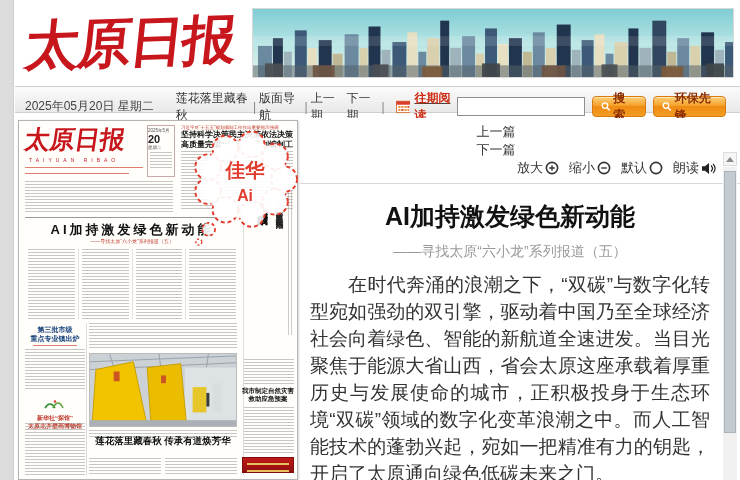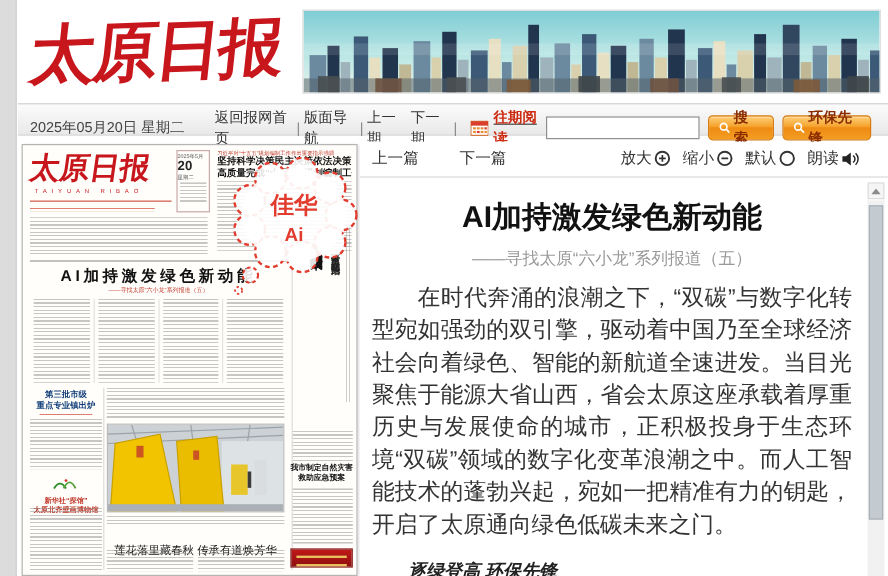--- a/index.html
+++ b/index.html
@@ -76,30 +76,30 @@
   .np-sec2 .a { font-size:7px; font-weight:bold; color:#14407a; line-height:9px; }
   .np-sec2 .b { font-size:7px; font-weight:bold; color:#14407a; line-height:9px; }
   .np-sec2 .r { margin:2px 8px 0 8px; height:3px; }
   .np-secft { position:absolute; left:6px; top:228px; width:60px; height:42px; }
   .np-xinhua { position:absolute; left:6px; top:274px; width:60px; text-align:center; }
   .np-xinhua .t1 { font-size:6px; font-weight:bold; color:#c0392b; line-height:8px; margin-top:1px; }
   .np-xinhua .t2 { font-size:6px; font-weight:bold; color:#c0392b; line-height:8px; }
   .np-xinft { position:absolute; left:6px; top:302px; width:60px; height:52px; }
   .np-photo { position:absolute; left:70px; top:232px; width:148px; height:74px; border:1px solid #bbb; }
   .np-caption { position:absolute; left:70px; top:309px; width:148px; height:9px; }
-  .np-bhead { position:absolute; left:70px; top:332px; width:148px; text-align:center; font-size:9.5px; font-weight:normal;
+  .np-bhead { position:absolute; left:70px; top:314px; width:148px; text-align:center; font-size:9.5px; font-weight:bold;
     color:#111; white-space:nowrap; }
   .np-bft { position:absolute; left:70px; top:337px; width:148px; height:18px; display:flex; gap:4px; }
   .np-bft div { flex:1; }
   .np-stamp { position:absolute; left:172px; top:6px; width:108px; height:126px; z-index:5; }
 
   
   .article-panel { position:absolute; left:300px; top:118px; right:0; bottom:0; background:#fff; }
   .art-toolbar { display:flex; align-items:center; padding:5px 24px 6px 10px; font-size:13px; color:#333;
-    border-bottom:1px solid #d9d9d9; }
+    border-bottom:1px solid #d9d9d9;flex-direction:column; }
   .art-link { cursor:pointer; margin-right:34px; }
   .view-ctrls { margin-left:auto; display:flex; align-items:center; gap:10px; }
   .vc { display:flex; align-items:center; gap:2px; cursor:pointer; }
   .art-body { padding:10px 30px 0 10px; }
   .art-title { text-align:center; font-size:25px; font-weight:bold; color:#111; margin:6px 0 10px 0;
     font-family:"Liberation Sans","DejaVu Sans",sans-serif; }
   .art-sub { text-align:center; font-size:14px; color:#999; margin-bottom:10px; }
   .art-body p { font-size:19px; line-height:27px; color:#333; text-align:justify; text-indent:2em; margin:10px 0; }
   .art-body h3 { font-size:15px; line-height:27px; color:#222; text-indent:2em; margin:12px 0 2px 0; font-weight:bold;font-style:italic; }
   .scrollbar { position:absolute; right:3px; top:34px; bottom:0; width:14px; }
@@ -175,21 +175,21 @@
         <rect x="290" y="58" width="24" height="12" fill="#6e5442"></rect>
       <rect x="350" y="57" width="16" height="13" fill="#4a4f52"></rect>
         <rect x="410" y="59" width="22" height="11" fill="#7d5a3a"></rect>
       <rect x="455" y="56" width="18" height="14" fill="#3f464a"></rect>
     </g>
     <rect y="28" width="482" height="10" fill="#ffffff" opacity="0.12"></rect>
   </svg>
 
   <div class="toolbar">
     <span class="tb-date">2025年05月20日 星期二</span>
-    <span class="tb-link">返回报网首页</span>
+    <span class="tb-link">莲花落里藏春秋</span>
     <span class="tb-sep">|</span>
     <span class="tb-link">版面导航</span>
     <span class="tb-sep">|</span>
     <span class="tb-link">上一期</span>
     <span class="tb-link">下一期</span>
     <span class="tb-sep">|</span>
     <span class="archive">
       <svg width="17" height="15" viewBox="0 0 17 15">
         <rect x="0.5" y="1.5" width="16" height="13" fill="#fff" stroke="#d06a2a"></rect>
         <rect x="0.5" y="1.5" width="16" height="4" fill="#d93f2b"></rect>

